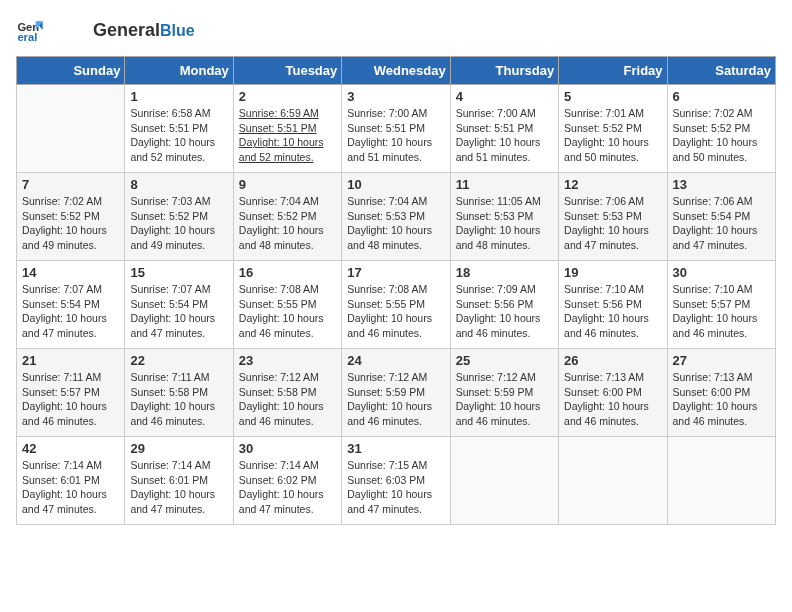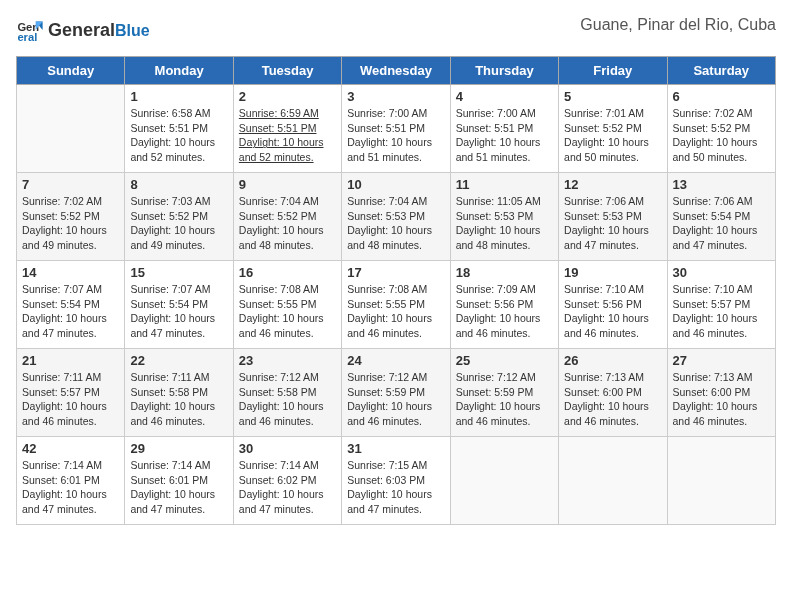--- a/index.html
+++ b/index.html
@@ -18,20 +18,21 @@
     }
     .logo {
       display: flex;
       align-items: center;
       gap: 4px;
     }
     .logo-text-general {
       font-size: 18px;
       font-weight: bold;
       color: #333;
+      margin-left: 45px;
     }
     .logo-text-blue {
       font-size: 16px;
       font-weight: bold;
       color: #1a6fb5;
     }
     .logo-icon {
       width: 28px;
       height: 28px;
     }
@@ -49,21 +50,21 @@
     }
     .calendar {
       width: 100%;
       border-collapse: collapse;
       font-size: 11px;
     }
     .calendar th {
       background-color: #2a6ab5;
       color: #fff;
       padding: 6px 4px;
-      text-align: center;
+      text-align: right;
       font-size: 13px;
       font-weight: bold;
       border: 1px solid #aaa;
     }
     .calendar td {
       border: 1px solid #ccc;
       vertical-align: top;
       padding: 4px 5px;
       height: 88px;
       width: 107px;
@@ -99,21 +100,20 @@
       <polygon points="28,8 38,8 28,20" fill="#5aabf5"></polygon>
     </svg>
     <div>
       <div style="display:flex;align-items:baseline;gap:0">
         <span class="logo-text-general">General</span>
         <span class="logo-text-blue">Blue</span>
       </div>
     </div>
   </div>
   <div class="title-area">
-    <div class="subtitle">Guane, Pinar del Rio, Cuba</div>
   </div>
 </div>
 
 <table class="calendar">
   <thead>
     <tr>
     <th>Sunday</th>
         <th>Monday</th>
         <th>Tuesday</th>
         <th>Wednesday</th>

